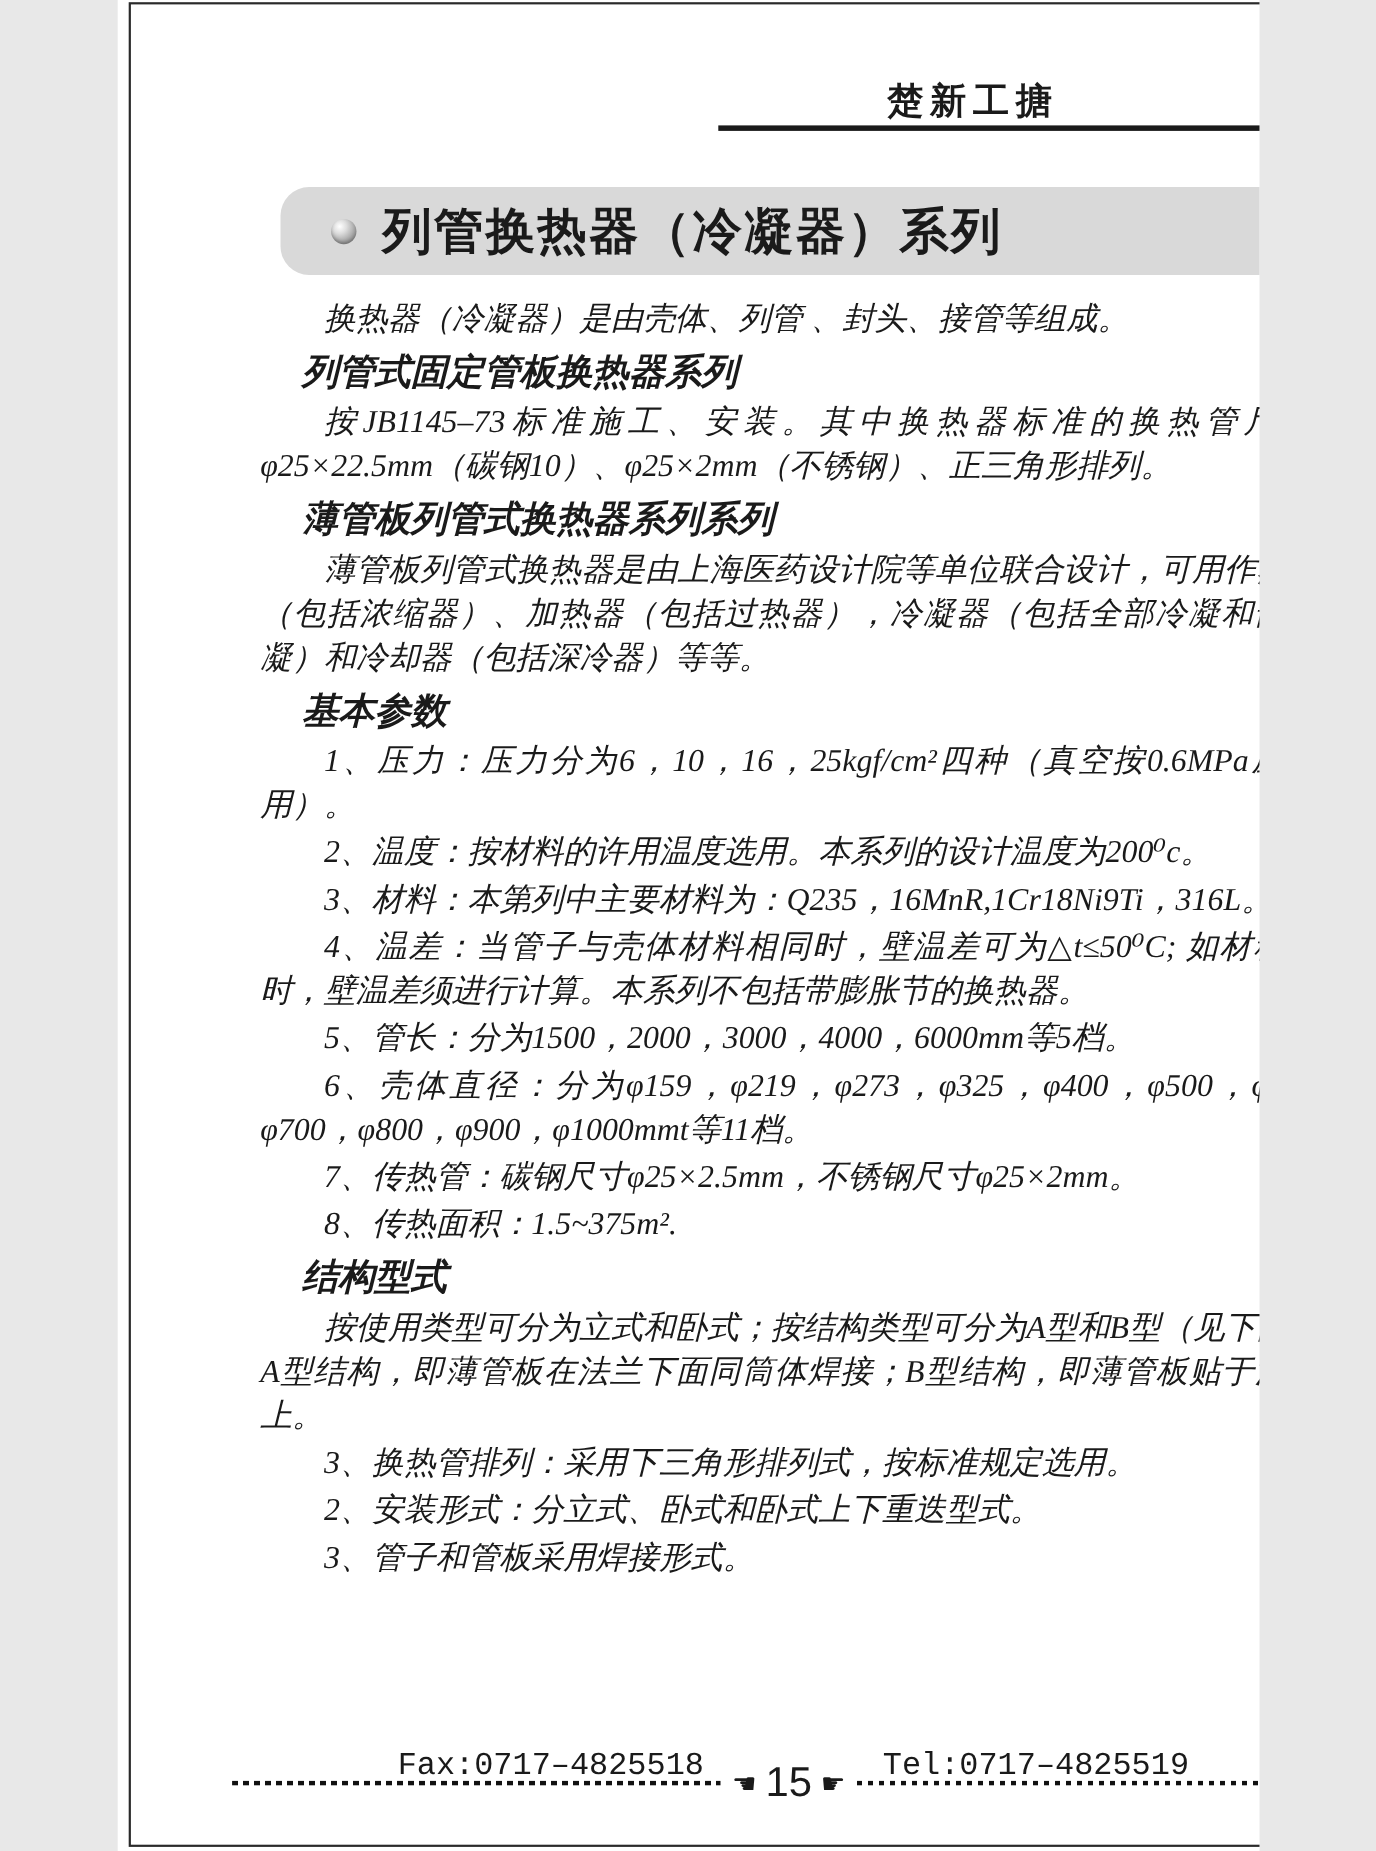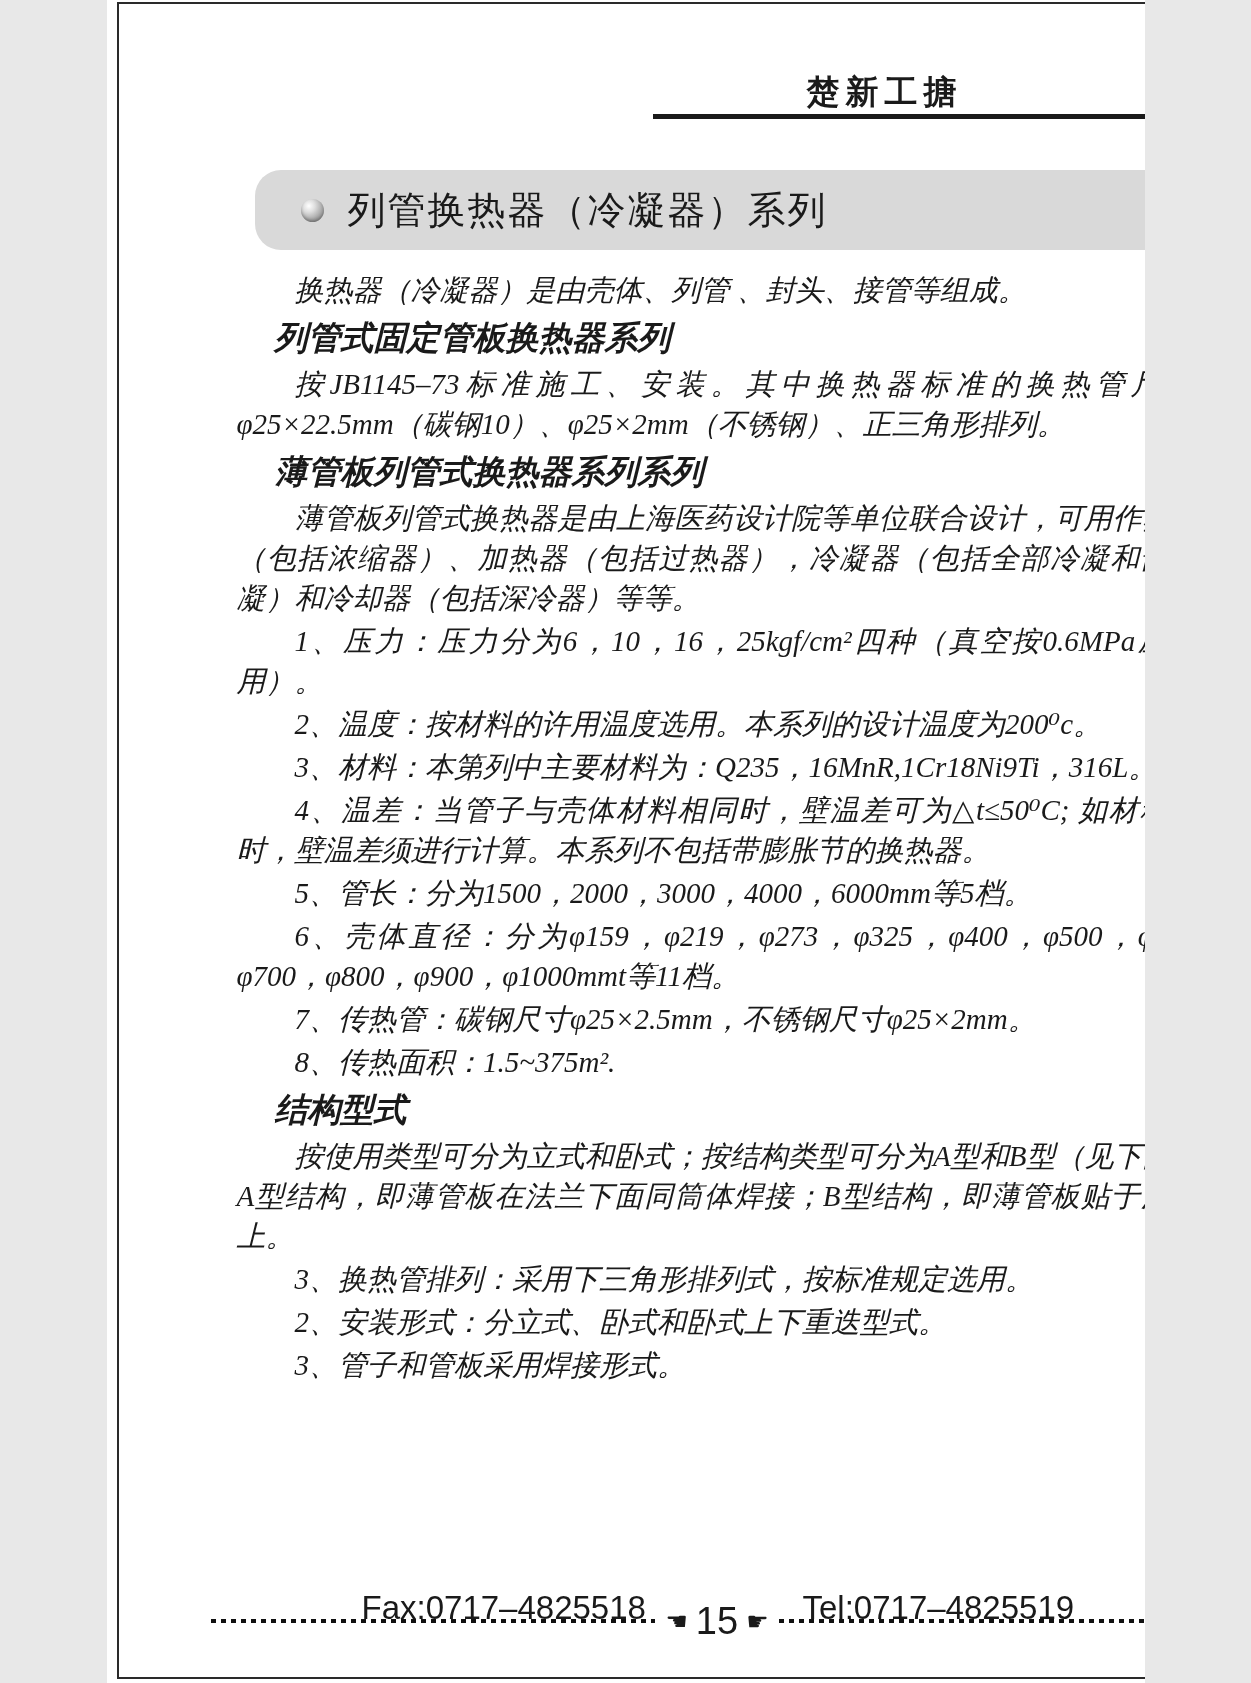--- a/index.html
+++ b/index.html
@@ -39,21 +39,21 @@
     display:flex;align-items:center;
   }
   .sphere{
     width:23px;height:23px;border-radius:50%;
     margin-left:46px;flex:0 0 auto;
     background:radial-gradient(circle at 34% 30%, #ffffff 0%, #dedede 28%, #a8a8a8 62%, #7d7d7d 100%);
     box-shadow:inset 0 -2px 3px rgba(0,0,0,.25);
   }
   .banner-title{
     margin-left:24px;
-    font-weight:normal;font-size:38px;
+    font-weight:bold;font-size:45px;
     letter-spacing:2px;white-space:nowrap;
   }
   
   .content{
     position:absolute;left:130px;top:270px;width:993px;
     font-size:29px;line-height:40px;
     text-align:justify;
     font-style:italic;
   }
   .body-para{
@@ -62,22 +62,22 @@
   }
   .section-heading{
     font-family:"Liberation Sans","DejaVu Sans",sans-serif;
     font-weight:bold;font-size:33px;line-height:46px;
     margin:5px 0 3px 38px;
     text-align:left;
   }
   
   .footer-fax,.footer-tel{
     position:absolute;top:1589px;
-    font-family:Liberation Sans, sans-serif;
-    font-size:33px;white-space:nowrap;
+    font-family:Liberation Mono, monospace;
+    font-size:29px;white-space:nowrap;
   }
   .footer-fax{left:255px;}
   .footer-tel{left:696px;}
   .footer-line{
     position:absolute;left:104px;top:1602px;width:1013px;height:38px;
     display:flex;align-items:center;
   }
   .dash{
     flex:1;height:4px;
     background:repeating-linear-gradient(to right,#111 0 5px,transparent 5px 10px);
@@ -118,20 +118,21 @@
     <span class="sphere"></span>
     <span class="banner-title">列管换热器（冷凝器）系列</span>
   </div>
 
   <div class="content">
       <p class="body-para">换热器（冷凝器）是由壳体、列管 、封头、接管等组成。</p>
       <h3 class="section-heading">列管式固定管板换热器系列</h3>
       <p class="body-para">按JB1145–73标准施工、安装。其中换热器标准的换热管尺寸为φ25×22.5mm（碳钢10）、φ25×2mm（不锈钢）、正三角形排列。</p>
       <h3 class="section-heading">薄管板列管式换热器系列系列</h3>
       <p class="body-para">薄管板列管式换热器是由上海医药设计院等单位联合设计，可用作蒸发器（包括浓缩器）、加热器（包括过热器），冷凝器（包括全部冷凝和部分冷凝）和冷却器（包括深冷器）等等。</p>
+      <h3 class="section-heading">基本参数</h3>
       <p class="body-para">1、压力：压力分为6，10，16，25kgf/cm²四种（真空按0.6MPa压力选用）。</p>
       <p class="body-para">2、温度：按材料的许用温度选用。本系列的设计温度为200⁰c。</p>
       <p class="body-para">3、材料：本第列中主要材料为：Q235，16MnR,1Cr18Ni9Ti，316L。</p>
       <p class="body-para">4、温差：当管子与壳体材料相同时，壁温差可为△t≤50⁰C; 如材料不同时，壁温差须进行计算。本系列不包括带膨胀节的换热器。</p>
       <p class="body-para">5、管长：分为1500，2000，3000，4000，6000mm等5档。</p>
       <p class="body-para">6、壳体直径：分为φ159，φ219，φ273，φ325，φ400，φ500，φ600，φ700，φ800，φ900，φ1000mmt等11档。</p>
       <p class="body-para">7、传热管：碳钢尺寸φ25×2.5mm，不锈钢尺寸φ25×2mm。</p>
       <p class="body-para">8、传热面积：1.5~375m².</p>
       <h3 class="section-heading">结构型式</h3>
       <p class="body-para">按使用类型可分为立式和卧式；按结构类型可分为A型和B型（见下图）。A型结构，即薄管板在法兰下面同筒体焊接；B型结构，即薄管板贴于法兰面上。</p>

